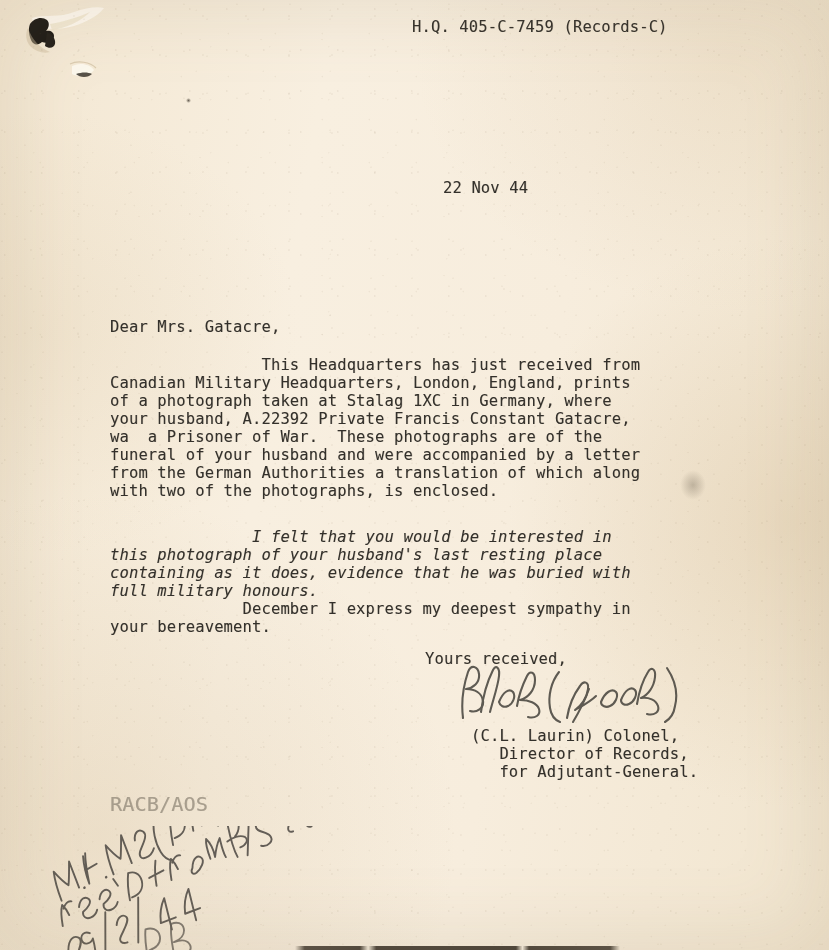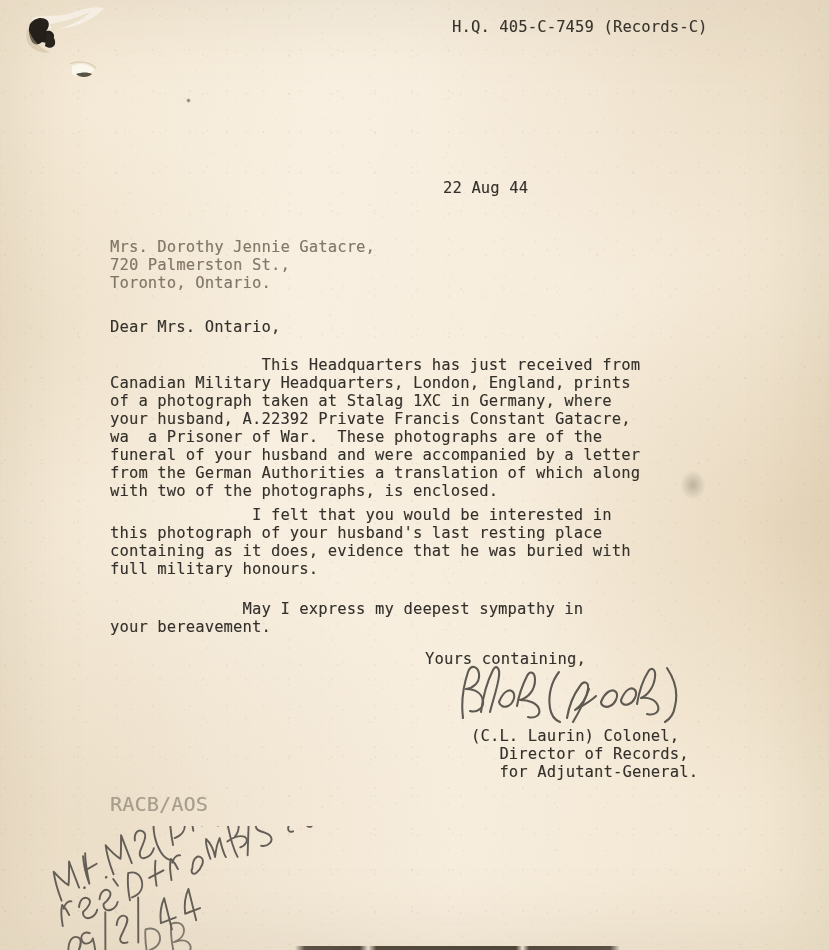--- a/index.html
+++ b/index.html
@@ -57,26 +57,26 @@
     line-height: 18px;
     letter-spacing: 0.2px;
     color: #33302b;
     text-shadow: 0.5px 0.4px 0.6px rgba(70,62,50,0.30);
   }
 
   
   .faint   { color: #6e6558; opacity: 0.86; }
   .fainter { color: #8d8475; opacity: 0.72; }
 
-  #header   { left: 412px; top: 18px; margin-left: 40px; }
+  #header   { left: 412px; top: 18px; }
   #date     { left: 443px; top: 179px; }
   #address  { left: 110px; top: 238px; }
   #salutation { left: 110px; top: 318px; }
   #para1    { left: 110px; top: 356px; }
-  #para2    { left: 110px; top: 506px; }
+  #para2    { left: 110px; top: 528px; font-style: italic; }
   #para3    { left: 110px; top: 600px; }
   #closing  { left: 425px; top: 650px; }
   #sigblock { left: 442px; top: 727px; margin-left: 29px; }
   #refcode  { left: 110px; top: 795px; font-size: 20px; }
 
   
   #signature {
     position: absolute;
     left: 455px;
     top: 662px;
@@ -140,46 +140,43 @@
     background: radial-gradient(circle, rgba(60,52,42,0.75), rgba(60,52,42,0) 72%);
   }
 </style>
 </head>
 <body>
 
 <div id="page">
 
   <div class="tx" id="header">H.Q. 405-C-7459 (Records-C)</div>
 
-  <div class="tx" id="date">22 Aug 44</div>
-
-  <div class="tx faint" id="address">Mrs. Dorothy Jennie Gatacre,
-720 Palmerston St.,
-Toronto, Ontario.</div>
-
-  <div class="tx" id="salutation">Dear Mrs. Ontario,</div>
+  <div class="tx" id="date">22 Nov 44</div>
+
+
+  <div class="tx" id="salutation">Dear Mrs. Gatacre,</div>
 
   <div class="tx" id="para1">                This Headquarters has just received from
 Canadian Military Headquarters, London, England, prints
 of a photograph taken at Stalag 1XC in Germany, where
 your husband, A.22392 Private Francis Constant Gatacre,
 wa  a Prisoner of War.  These photographs are of the
 funeral of your husband and were accompanied by a letter
 from the German Authorities a translation of which along
 with two of the photographs, is enclosed.</div>
 
   <div class="tx" id="para2">               I felt that you would be interested in
 this photograph of your husband's last resting place
 containing as it does, evidence that he was buried with
 full military honours.</div>
 
-  <div class="tx" id="para3">              May I express my deepest sympathy in
+  <div class="tx" id="para3">              December I express my deepest sympathy in
 your bereavement.</div>
 
-  <div class="tx" id="closing">Yours containing,</div>
+  <div class="tx" id="closing">Yours received,</div>
 
   <div class="tx" id="sigblock">(C.L. Laurin) Colonel,
    Director of Records,
    for Adjutant-General.</div>
 
   <div class="tx fainter" id="refcode">RACB/AOS</div>
 
   <div id="signature">
     <svg width="230" height="62" viewBox="0 0 230 62" fill="none" xmlns="http://www.w3.org/2000/svg">
       <g stroke="#4a4740" stroke-width="2.1" stroke-linecap="round" stroke-linejoin="round" fill="none" opacity="0.88">

